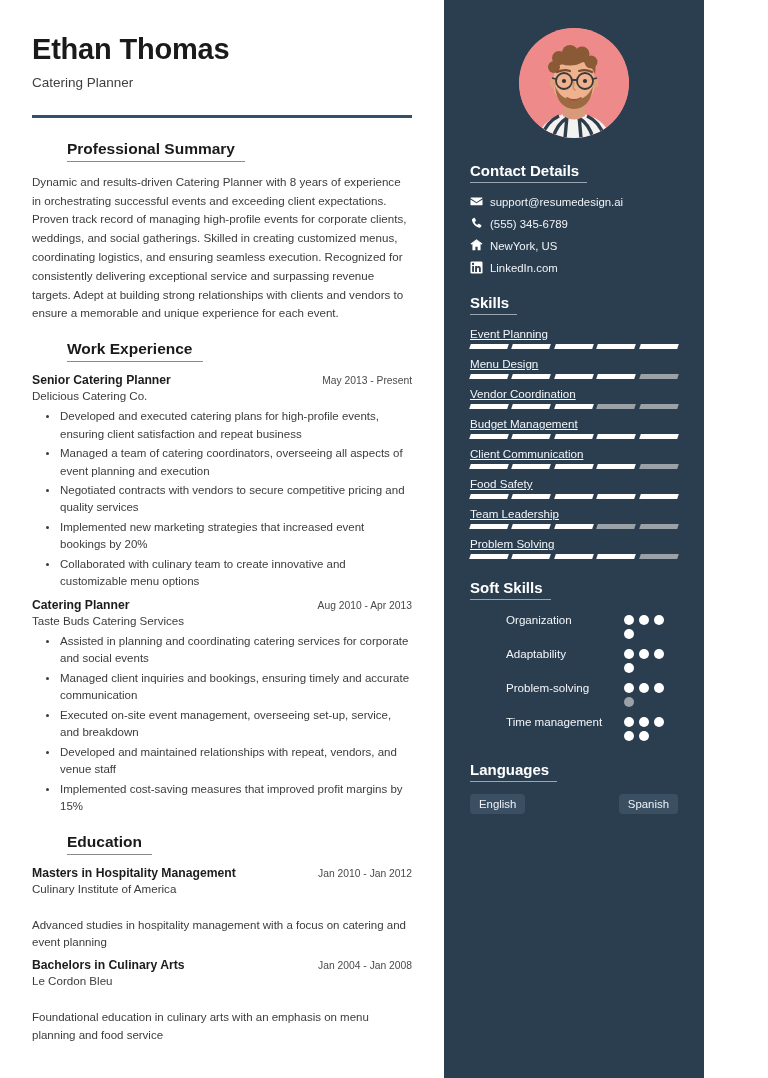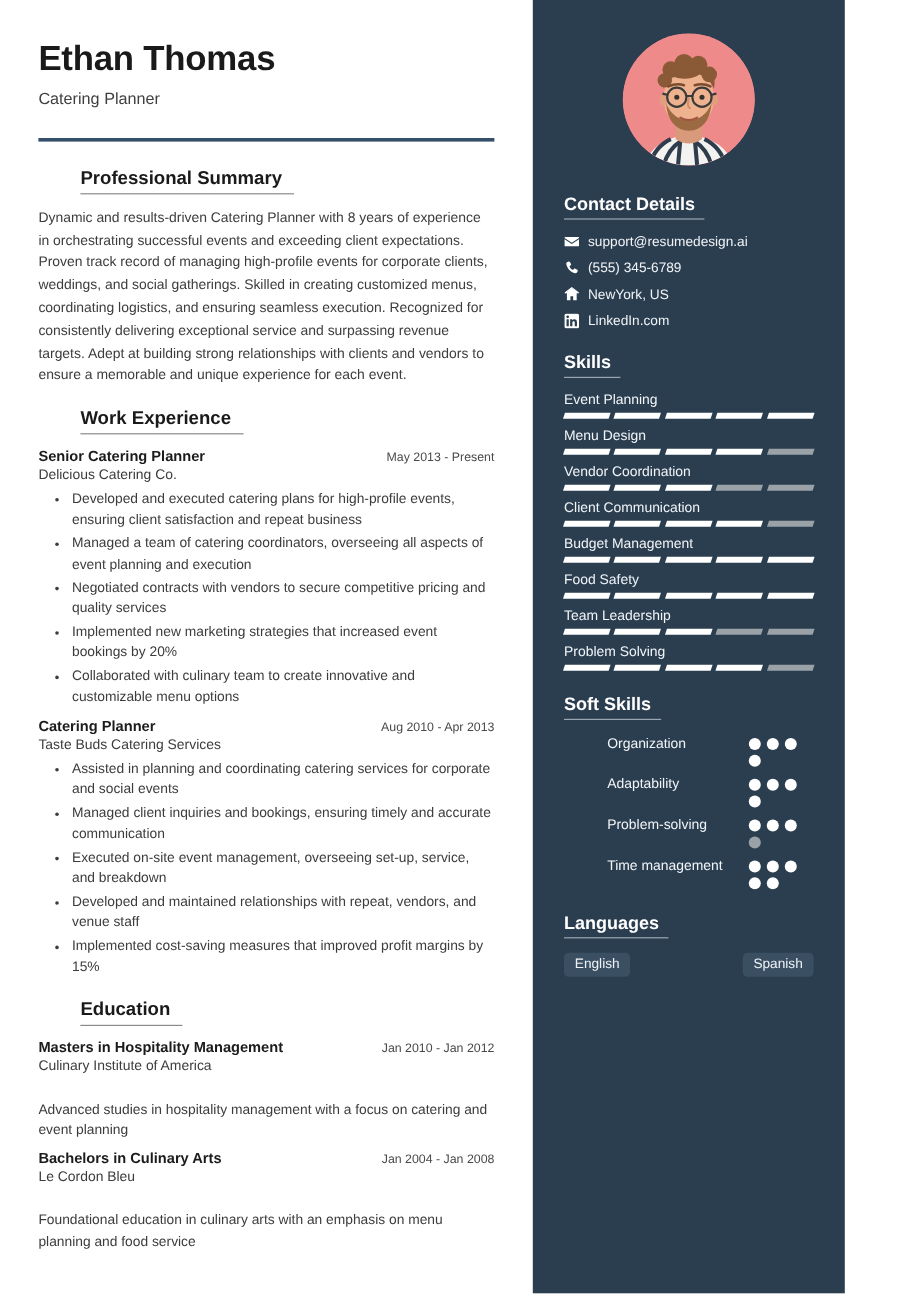--- a/index.html
+++ b/index.html
@@ -141,21 +141,21 @@
     color: #f0f3f6;
   }
   .contact-row .ic {
     width: 20px;
     flex: 0 0 20px;
     display: flex;
     align-items: center;
     color: #ffffff;
   }
 
-  .skill { margin-bottom: 8px; }
+  .skill { margin-bottom: 8px; text-decoration: underline; }
   .skill-name {
     font-size: 11.6px;
     color: #f2f5f8;
     margin-bottom: 4px;
   }
   .bar { display: flex; gap: 4px; }
   .seg {
     height: 5px;
     flex: 1 1 0;
     background: #9aa2a8;
@@ -406,37 +406,37 @@
             <div class="skill-name">Vendor Coordination</div>
             <div class="bar">
               <div class="seg on"></div>
               <div class="seg on"></div>
               <div class="seg on"></div>
               <div class="seg"></div>
               <div class="seg"></div>
             </div>
           </div>
           <div class="skill">
+            <div class="skill-name">Budget Management</div>
+            <div class="bar">
+              <div class="seg on"></div>
+              <div class="seg on"></div>
+              <div class="seg on"></div>
+              <div class="seg on"></div>
+              <div class="seg on"></div>
+            </div>
+          </div>
+          <div class="skill">
             <div class="skill-name">Client Communication</div>
             <div class="bar">
               <div class="seg on"></div>
               <div class="seg on"></div>
               <div class="seg on"></div>
               <div class="seg on"></div>
               <div class="seg"></div>
-            </div>
-          </div>
-          <div class="skill">
-            <div class="skill-name">Budget Management</div>
-            <div class="bar">
-              <div class="seg on"></div>
-              <div class="seg on"></div>
-              <div class="seg on"></div>
-              <div class="seg on"></div>
-              <div class="seg on"></div>
             </div>
           </div>
           <div class="skill">
             <div class="skill-name">Food Safety</div>
             <div class="bar">
               <div class="seg on"></div>
               <div class="seg on"></div>
               <div class="seg on"></div>
               <div class="seg on"></div>
               <div class="seg on"></div>

